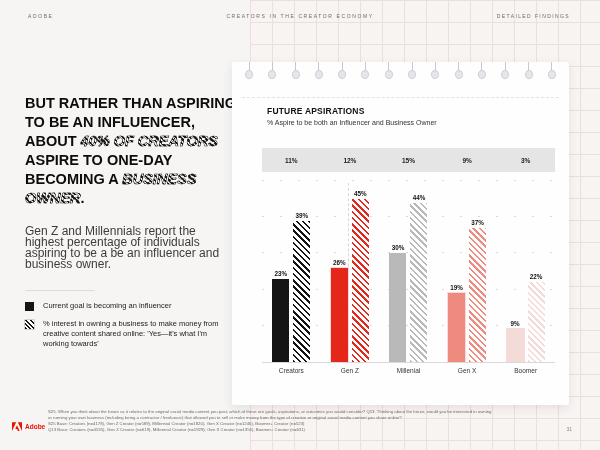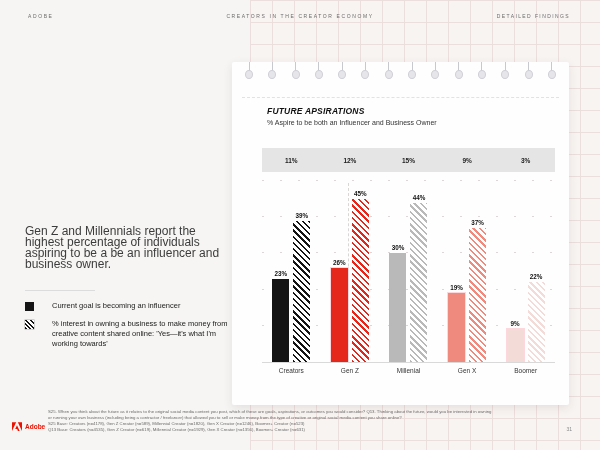--- a/index.html
+++ b/index.html
@@ -12,32 +12,32 @@
   .hdr.left{left:28px;}
   .hdr.center{left:0;width:100%;text-align:center;}
   .hdr.right{right:30px;letter-spacing:1.4px;}
   .headline{position:absolute;left:25px;top:94px;width:214px;font-weight:bold;font-size:14.5px;line-height:19px;color:#0c0c0c;}
   .hl-hatch{font-style:italic;
     background-image:repeating-linear-gradient(45deg,#151515 0 1.6px,rgba(0,0,0,0) 1.6px 3.4px);
     -webkit-background-clip:text;background-clip:text;color:transparent;-webkit-text-stroke:0.55px #151515;}
   .body-text{position:absolute;left:25px;top:226px;width:195px;font-size:12px;line-height:11px;color:#3c3c3c;}
   .legend-divider{position:absolute;left:25px;top:290px;width:70px;border-top:1px solid #dcdcdc;}
   .legend{position:absolute;left:25px;top:301px;width:208px;display:flex;flex-direction:column;gap:8px;}
-  .legend-item{display:flex;gap:18px;font-size:7.5px;line-height:10px;color:#222;}
+  .legend-item{display:flex;gap:9px;font-size:7.5px;line-height:10px;color:#222;}
   .swatch{width:9px;height:9px;flex:0 0 9px;margin-top:1px;}
   .swatch.solid{background:#151515;}
   .swatch.hatch{background:repeating-linear-gradient(45deg,#151515 0 1.5px,#fff 1.5px 3.1px);box-shadow:0 0 0 0.5px #aaa;}
   .card{position:absolute;left:232px;top:62px;width:337px;height:343px;background:#fefefe;border-radius:2px;
         box-shadow:0 3px 10px rgba(70,45,45,.10);}
   .binder-pins{position:absolute;top:0;left:13px;right:13px;display:flex;justify-content:space-between;}
   .pin{display:flex;flex-direction:column;align-items:center;}
   .pin-stem{width:1px;height:9px;background:#c8c8cf;}
   .pin-head{width:6px;height:7px;border-radius:50%;background:#e6e6ea;border:1px solid #cfcfd6;margin-top:-1px;}
   .card-dotline{position:absolute;left:10px;right:10px;top:35px;border-top:1px dashed #e4e1e0;}
-  .chart-title{position:absolute;left:35px;top:44px;font-size:8.5px;font-weight:bold;font-style:italic;color:#111;letter-spacing:.2px;}
+  .chart-title{position:absolute;left:35px;top:44px;font-size:8.5px;font-weight:bold;color:#111;letter-spacing:.2px;}
   .chart-subtitle{position:absolute;left:35px;top:57px;font-size:7px;color:#333;}
   .top-band{position:absolute;left:30px;top:86px;width:293px;height:24px;background:#e6e5e5;display:flex;}
   .band-cell{flex:1;display:flex;align-items:center;justify-content:center;font-size:6.5px;font-weight:bold;color:#222;}
   .plot{position:absolute;left:30px;top:119px;width:293px;height:181px;}
   .gridline{position:absolute;left:0;right:0;height:1px;
     background-image:repeating-linear-gradient(90deg,#dcd7d6 0 2px,transparent 2px 18px);}
   .separator{position:absolute;left:86px;top:2px;bottom:0;border-left:1px dashed #d9d6d6;}
   .groups{position:absolute;left:0;top:0;right:0;bottom:0;display:flex;}
   .bar-group{flex:1;display:flex;align-items:flex-end;justify-content:center;gap:4px;}
   .bar-unit{display:flex;flex-direction:column;align-items:center;}
@@ -56,20 +56,21 @@
 </head>
 <body>
 
 <div class="stage">
   <div class="gridpaper"></div>
 
   <div class="hdr left">ADOBE</div>
   <div class="hdr center">CREATORS IN THE CREATOR ECONOMY</div>
   <div class="hdr right">DETAILED FINDINGS</div>
 
+  <div class="headline"><span>BUT RATHER THAN ASPIRING TO BE AN INFLUENCER, ABOUT </span><span class="hl-hatch">40%</span><span> </span><span class="hl-hatch">OF CREATORS</span><span> ASPIRE TO ONE-DAY BECOMING A </span><span class="hl-hatch">BUSINESS OWNER</span><span>.</span></div>
 
   <div class="body-text">Gen Z and Millennials report the highest percentage of individuals aspiring to be a be an influencer and business owner.</div>
 
   <div class="legend-divider"></div>
   <div class="legend">
       <div class="legend-item">
         <span class="swatch solid"></span>
         <span>Current goal is becoming an influencer</span>
       </div>
       <div class="legend-item">

